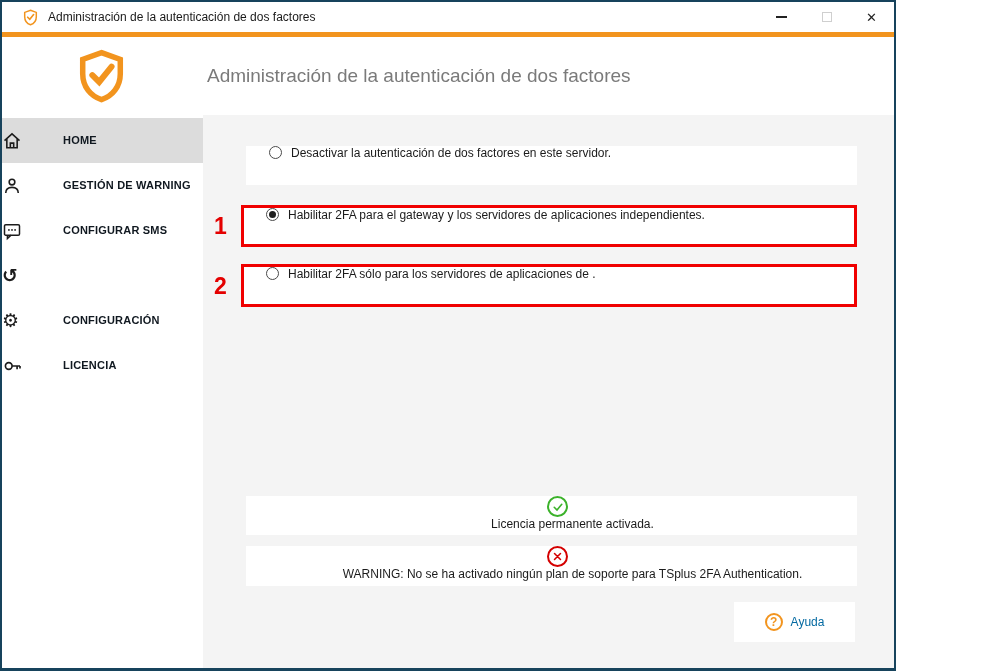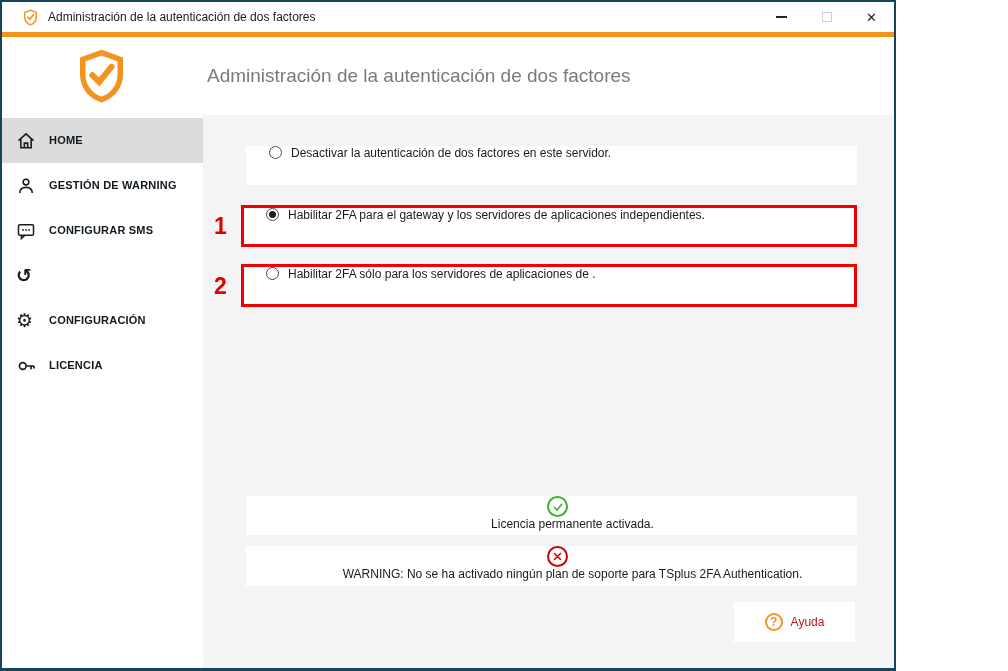--- a/index.html
+++ b/index.html
@@ -25,21 +25,21 @@
 
   
   .header{ height:78px; background:#fff; display:flex; align-items:center; flex:0 0 auto; }
   .header .logo{ margin-left:72px; width:55px; height:58px; flex:0 0 auto; }
   .header .hd-title{ margin-left:78px; font-size:19px; color:#7a7a7a; }
 
   
   .app-body{ flex:1; display:flex; min-height:0; }
 
   .sidebar{ width:201px; background:#fff; padding-top:3px; flex:0 0 auto; }
-  .side-item{ min-height:45px; display:flex; align-items:center; padding:6px 8px 6px 14px; cursor:pointer; }
+  .side-item{ min-height:45px; display:flex; align-items:center; padding:6px 8px 6px 0; cursor:pointer;gap:28px; }
   .side-item.selected{ background:#dcdcdc; }
   .side-ico{ width:26px; flex:0 0 auto; display:flex; align-items:center; justify-content:flex-start; color:#1c1c1c; }
   .side-ico svg{ display:block; }
   .glyph-ico{ font-family:"DejaVu Sans", sans-serif; font-size:19px; font-weight:700; color:#1c1c1c; line-height:1; }
   .side-label{ margin-left:7px; font-size:11px; font-weight:700; color:#101820; letter-spacing:.2px; line-height:1.3; }
 
   .main{ flex:1; background:#f4f4f4; overflow:hidden; }
 
   
   .opt{ background:#fff; display:flex; align-items:flex-start; }
@@ -64,21 +64,21 @@
   .st-ico.ok{ border:2px solid #3cb22b; }
   .st-ico.err{ border:2px solid #d40000; }
   .st-text{ margin-left:30px; font-size:12px; color:#1b1b1b; }
 
   
   .help-row{ display:flex; justify-content:flex-end; margin:16px 39px 0 0; }
   .help-btn{ width:121px; height:40px; background:#fff; border:none; cursor:pointer;
              display:flex; align-items:center; justify-content:center; font-family:inherit; }
   .help-q{ width:18px; height:18px; border:2px solid #f2941e; border-radius:50%;
            color:#f2941e; font-size:12px; font-weight:700; display:flex; align-items:center; justify-content:center; }
-  .help-label{ margin-left:8px; font-size:12px; color:#b91c1c; }
+  .help-label{ margin-left:8px; font-size:12px; color:#0369a1; }
 </style>
 </head>
 <body>
 
 <div class="window">
 
   <div class="titlebar">
     <svg class="app-icon" viewBox="0 0 24 24">
       <path d="M12 1.8 L20.2 4.8 V11 C20.2 16.6 16.8 20.8 12 22.3 C7.2 20.8 3.8 16.6 3.8 11 V4.8 Z" fill="none" stroke="#f2941e" stroke-width="2.1"></path>
       <path d="M8 11.6 L11 14.6 L16.4 7.9" fill="none" stroke="#f2941e" stroke-width="2.3" stroke-linecap="round"></path>

